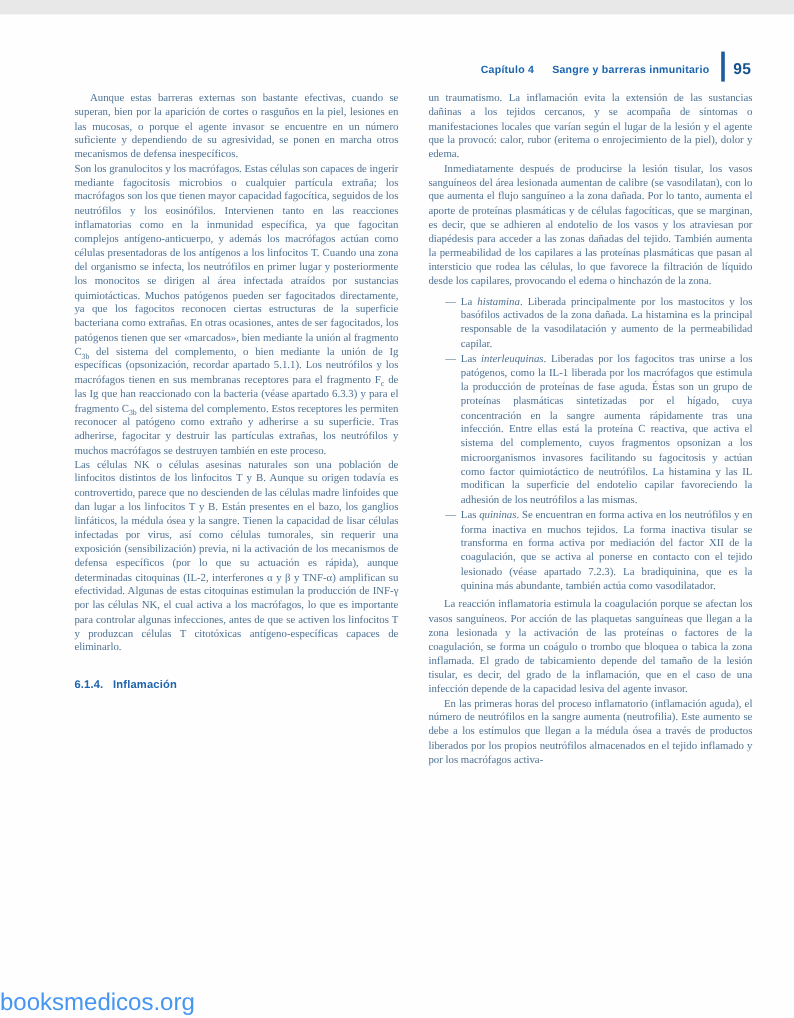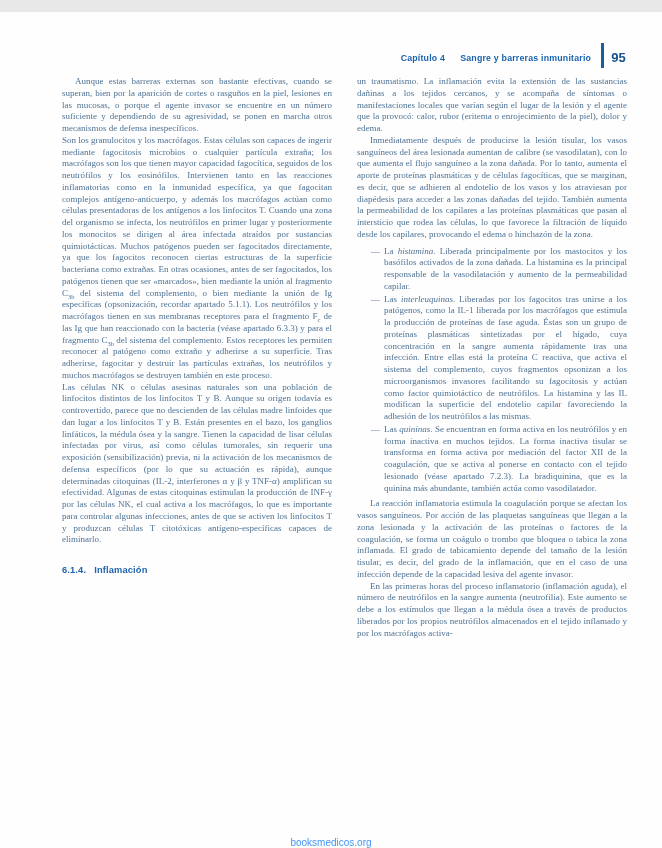--- a/index.html
+++ b/index.html
@@ -58,23 +58,23 @@
     padding:0 0 0 27px;
   }
   ul.mediators li{
     text-indent:-13px;
     margin:0 0 1px 0;
   }
   ul.mediators .dash{margin-right:4px;}
 
   .site-footer{
     position:absolute;bottom:12px;left:0;width:100%;
-    text-align:center;
+    text-align:left;
     font-family:"Liberation Sans",sans-serif;
-    font-size:10px;
+    font-size:20px;
     color:#4595f3;
   }
 </style>
 </head>
 <body>
 
 <div class="page">
 
   <div class="running-header">
     <span class="chapter">Capítulo 4</span>

